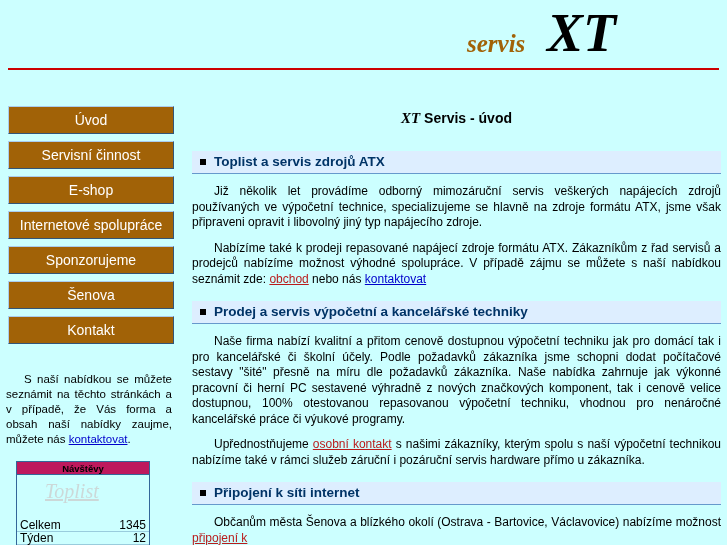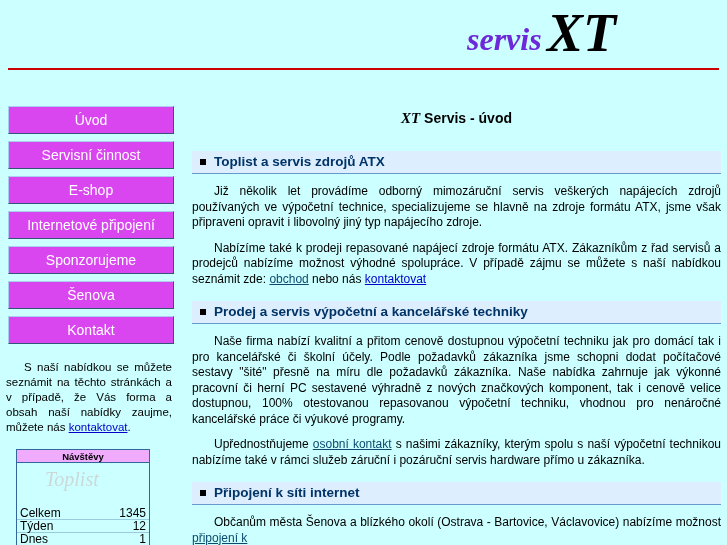--- a/index.html
+++ b/index.html
@@ -27,24 +27,24 @@
     right: 60px;
     top: 6px;
     height: 60px;
     width: 200px;
   }
   .logo-servis {
     position: absolute;
     left: 0px;
     bottom: 8px;
     font-family: "Liberation Serif", serif;
-    font-size: 32px;
-    font-weight: bold;
-    font-style: italic;
-    color: #6d28d9;
+    font-size: 25px;
+    font-weight: bold;
+    font-style: italic;
+    color: #a16207;
     letter-spacing: 0px;
   }
   .logo-xt {
     position: absolute;
     left: 80px;
     top: 0px;
     font-family: "Liberation Serif", serif;
     font-size: 54px;
     font-weight: bold;
     font-style: italic;
@@ -80,34 +80,34 @@
     margin: 0 8px;
   }
   .menu-item {
     display: block;
     height: 26px;
     line-height: 26px;
     margin-bottom: 7px;
     text-align: center;
     font-size: 14px;
     color: #ffffff;
-    background: #d946ef;
+    background: #a16207;
     border-top: 1px solid #aaccee;
     border-left: 1px solid #aaccee;
     border-right: 1px solid #335577;
     border-bottom: 1px solid #335577;
     text-decoration: none;
     cursor: pointer;
     white-space: nowrap;
     overflow: hidden;
   }
 
   
   .side-note {
-    margin: 16px 10px 0 6px;
+    margin: 28px 10px 0 6px;
     font-size: 11.5px;
     line-height: 15px;
     text-align: justify;
     text-indent: 18px;
   }
   .side-note a {
     color: #0000cc;
   }
 
   
@@ -117,21 +117,21 @@
     border: 1px solid #336699;
     background: #ccffff;
     position: relative;
   }
   .counter-title {
     text-align: center;
     font-size: 9.5px;
     font-weight: bold;
     padding: 1px 0 0 0;
     border-bottom: 1px solid #336699;
-    background: #f0abfc;
+    background: #be185d;
   }
   .counter-table {
     width: 100%;
     border-collapse: collapse;
     font-size: 12px;
     margin-top: 44px;
   }
   .counter-table td {
     padding: 0 3px;
     line-height: 12px;
@@ -146,20 +146,21 @@
   .counter-watermark {
     position: absolute;
     left: 28px;
     top: 18px;
     font-family: "Liberation Serif", serif;
     font-size: 20px;
     font-style: italic;
     color: #cccccc;
     opacity: .75;
     pointer-events: none;
+    text-decoration: underline;
   }
 
   
   .page-title {
     text-align: center;
     font-size: 14px;
     font-weight: bold;
     margin: 18px 0 24px 0;
   }
   .page-title .xt {
@@ -191,42 +192,42 @@
     margin: 0 0 10px 0;
     font-size: 12px;
     line-height: 15.5px;
     text-align: justify;
     text-indent: 22px;
   }
   .para a {
     color: #0000cc;
   }
   .para a.red {
-    color: #0c4a6e;
+    color: #b91c1c;
   }
 </style>
 </head>
 <body>
 
 <div class="header">
   <div class="logo">
     <span class="logo-servis">servis</span>
     <span class="logo-xt">XT</span>
   </div>
   <div class="header-rule"></div>
 </div>
 
 <div class="layout">
 
   <div class="sidebar">
     <div class="menu">
       <a class="menu-item" href="#">Úvod</a>
       <a class="menu-item" href="#">Servisní činnost</a>
       <a class="menu-item" href="#">E-shop</a>
-      <a class="menu-item" href="#">Internetové připojení</a>
+      <a class="menu-item" href="#">Internetové spolupráce</a>
       <a class="menu-item" href="#">Sponzorujeme</a>
       <a class="menu-item" href="#">Šenova</a>
       <a class="menu-item" href="#">Kontakt</a>
     </div>
 
     <div class="side-note">
       <span>S naší nabídkou se můžete seznámit na těchto stránkách a v případě, že Vás forma a obsah naší nabídky zaujme, můžete nás </span><a href="#">kontaktovat</a><span>.</span>
     </div>
 
     <div class="counter-box">

